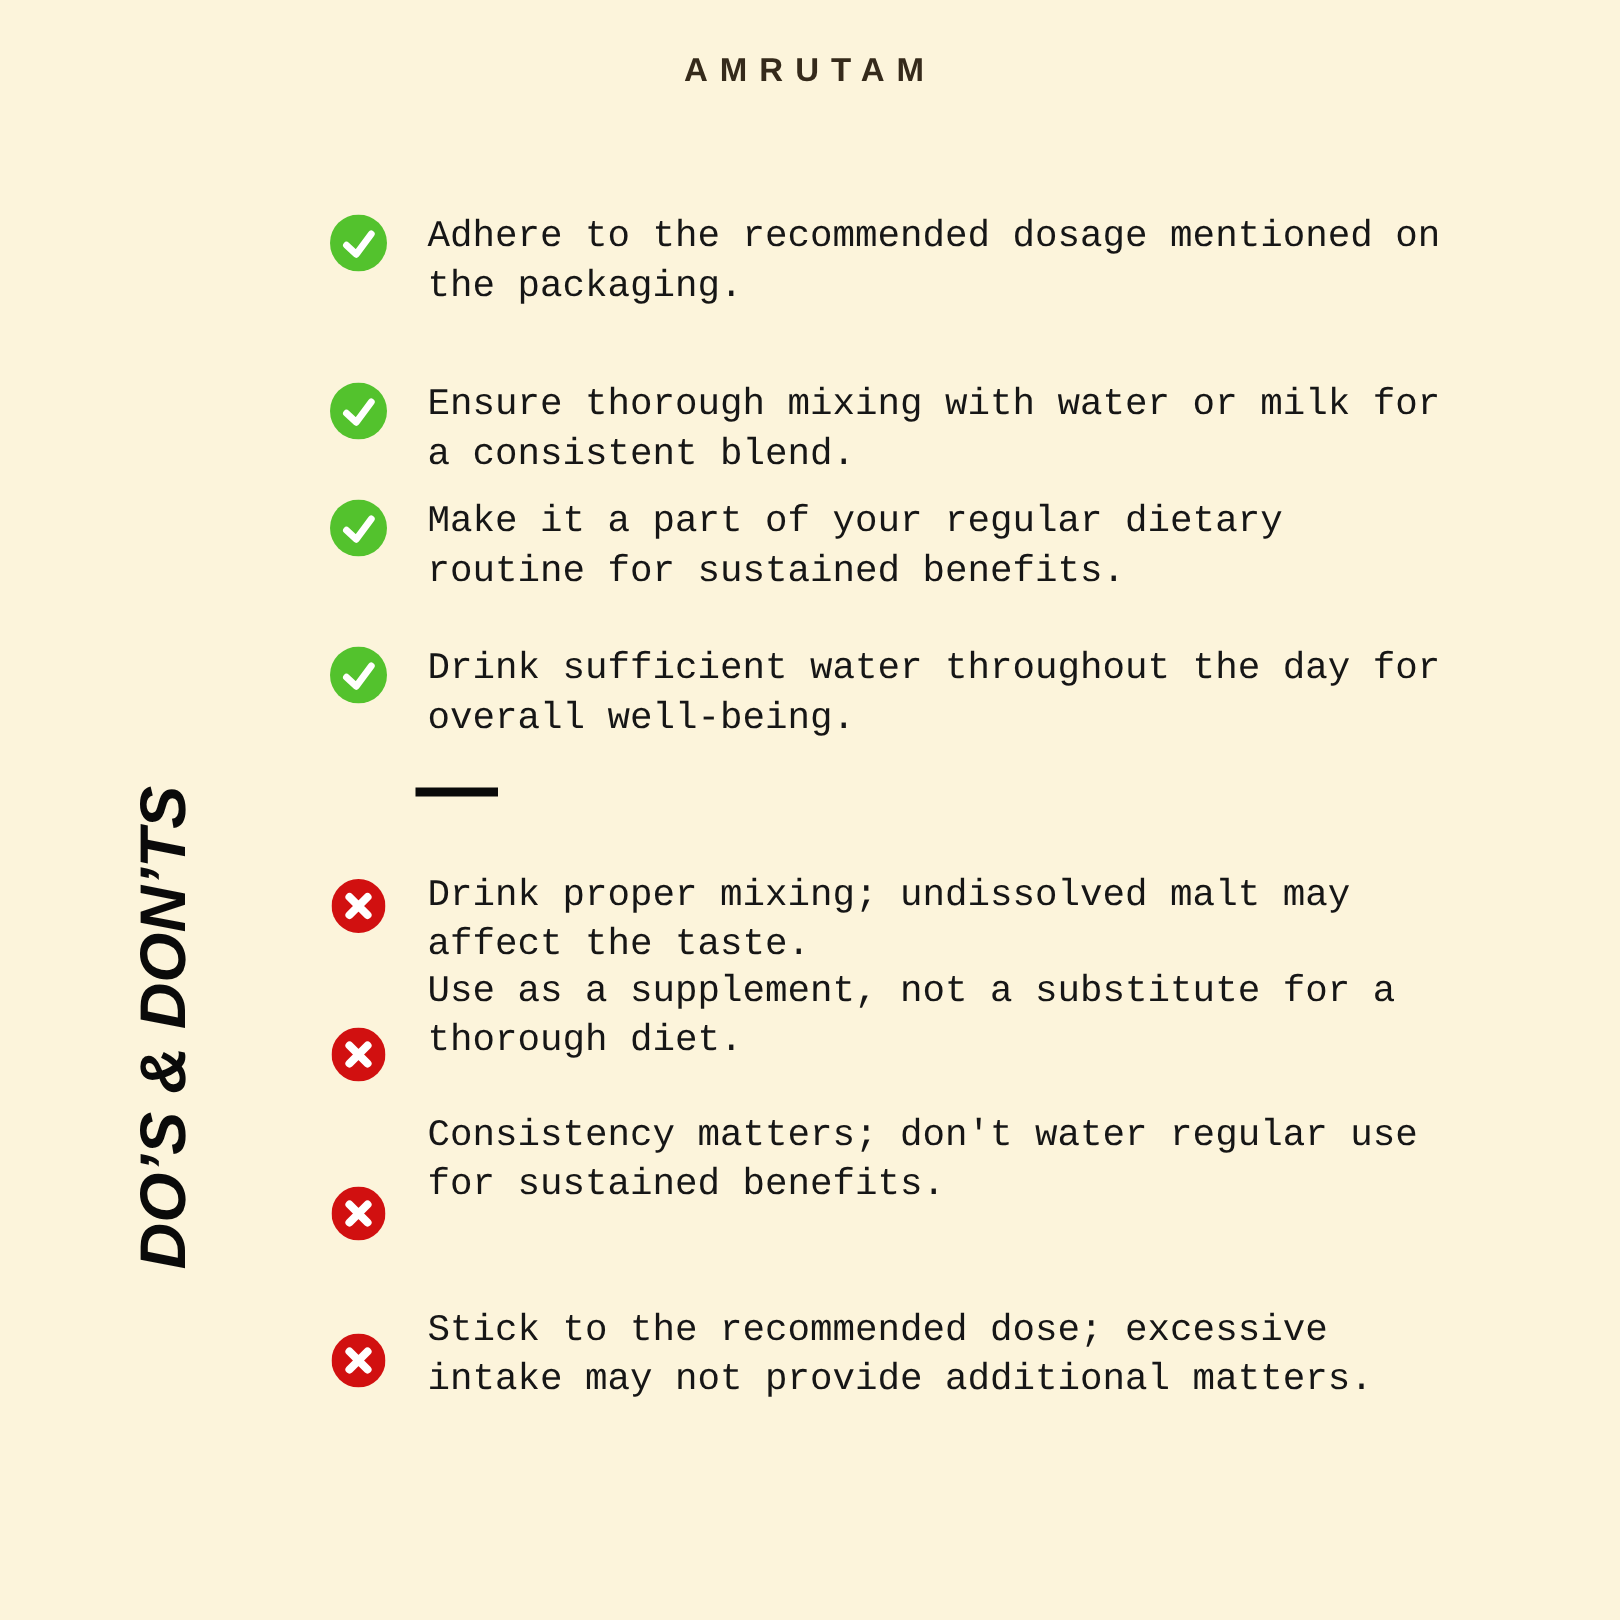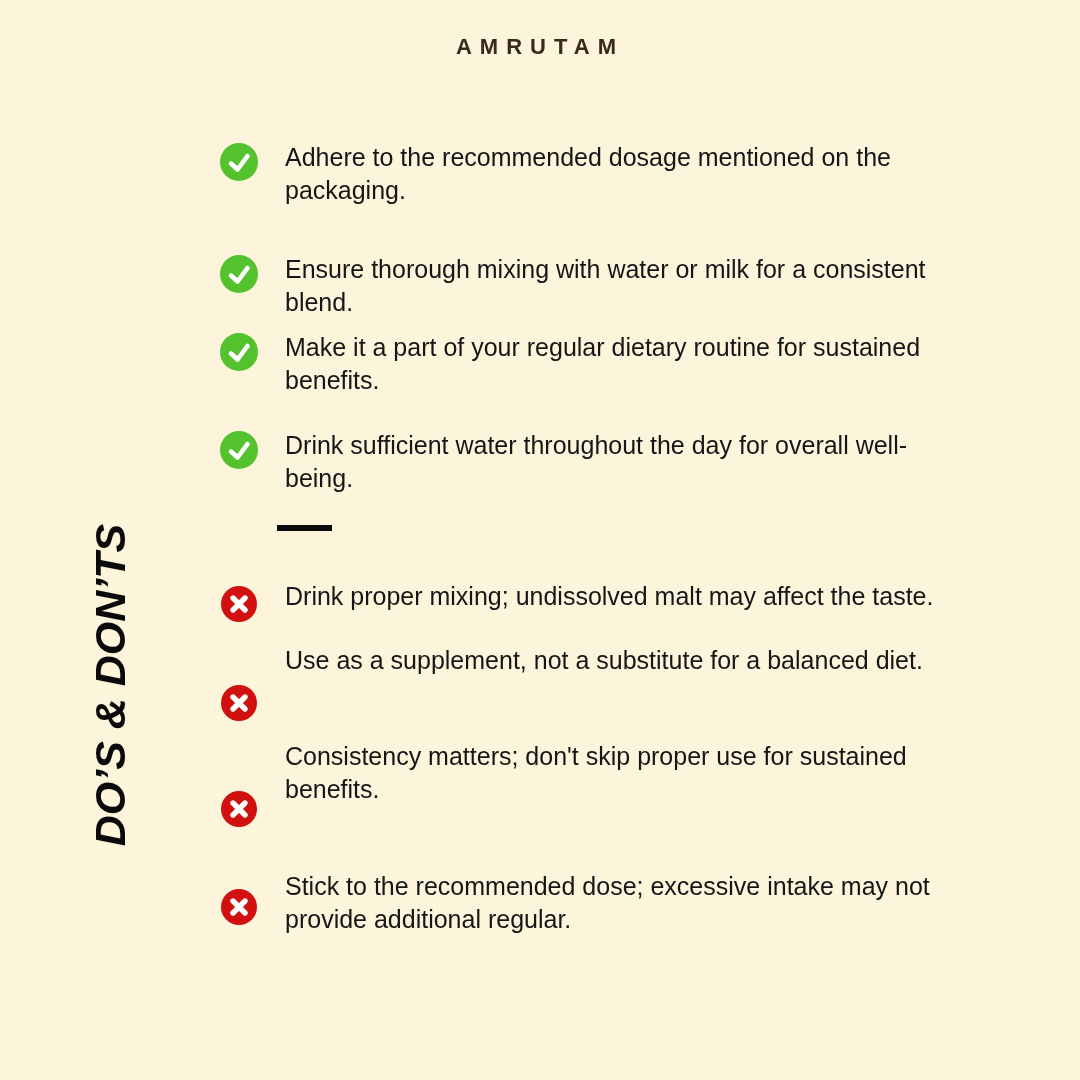--- a/index.html
+++ b/index.html
@@ -21,20 +21,21 @@
     position:absolute;top:685px;left:110px;
     transform:translate(-50%,-50%) rotate(-90deg);
     white-space:nowrap;
     font-size:43px;font-weight:bold;font-style:italic;
     color:var(--label,#0A0A0A);
   }
   .row{
     position:absolute;left:220px;
     display:flex;gap:27px;
     width:790px;
+    font-family:Liberation Mono, monospace;
   }
   .icon-box{
     width:38px;height:38px;flex:0 0 38px;
     display:flex;align-items:center;justify-content:center;
   }
   .icon-box svg{display:block;}
   .do .icon-box svg circle{fill:var(--green,#53C22D);}
   .dont .icon-box svg circle{fill:var(--red,#D11010);}
   .text{
     font-size:25px;line-height:33px;
@@ -119,36 +120,36 @@
     <span class="text">Drink proper mixing; undissolved malt may affect the taste.</span>
   </div>
 
   <div class="row dont d2">
     <span class="icon-box">
       <svg width="36" height="36" viewBox="0 0 36 36">
           <circle cx="18" cy="18" r="18"></circle>
           <path d="M12 12l12 12M24 12L12 24" fill="none" stroke="#ffffff" stroke-width="5.4" stroke-linecap="round"></path>
         </svg>
     </span>
-    <span class="text">Use as a supplement, not a substitute for a balanced diet.</span>
+    <span class="text">Use as a supplement, not a substitute for a thorough diet.</span>
   </div>
 
   <div class="row dont d3">
     <span class="icon-box">
       <svg width="36" height="36" viewBox="0 0 36 36">
           <circle cx="18" cy="18" r="18"></circle>
           <path d="M12 12l12 12M24 12L12 24" fill="none" stroke="#ffffff" stroke-width="5.4" stroke-linecap="round"></path>
         </svg>
     </span>
-    <span class="text">Consistency matters; don't skip proper use for sustained benefits.</span>
+    <span class="text">Consistency matters; don't water regular use for sustained benefits.</span>
   </div>
 
   <div class="row dont d4">
     <span class="icon-box">
       <svg width="36" height="36" viewBox="0 0 36 36">
           <circle cx="18" cy="18" r="18"></circle>
           <path d="M12 12l12 12M24 12L12 24" fill="none" stroke="#ffffff" stroke-width="5.4" stroke-linecap="round"></path>
         </svg>
     </span>
-    <span class="text">Stick to the recommended dose; excessive intake may not provide additional regular.</span>
+    <span class="text">Stick to the recommended dose; excessive intake may not provide additional matters.</span>
   </div>
 
 </div>
 
 </body></html>

